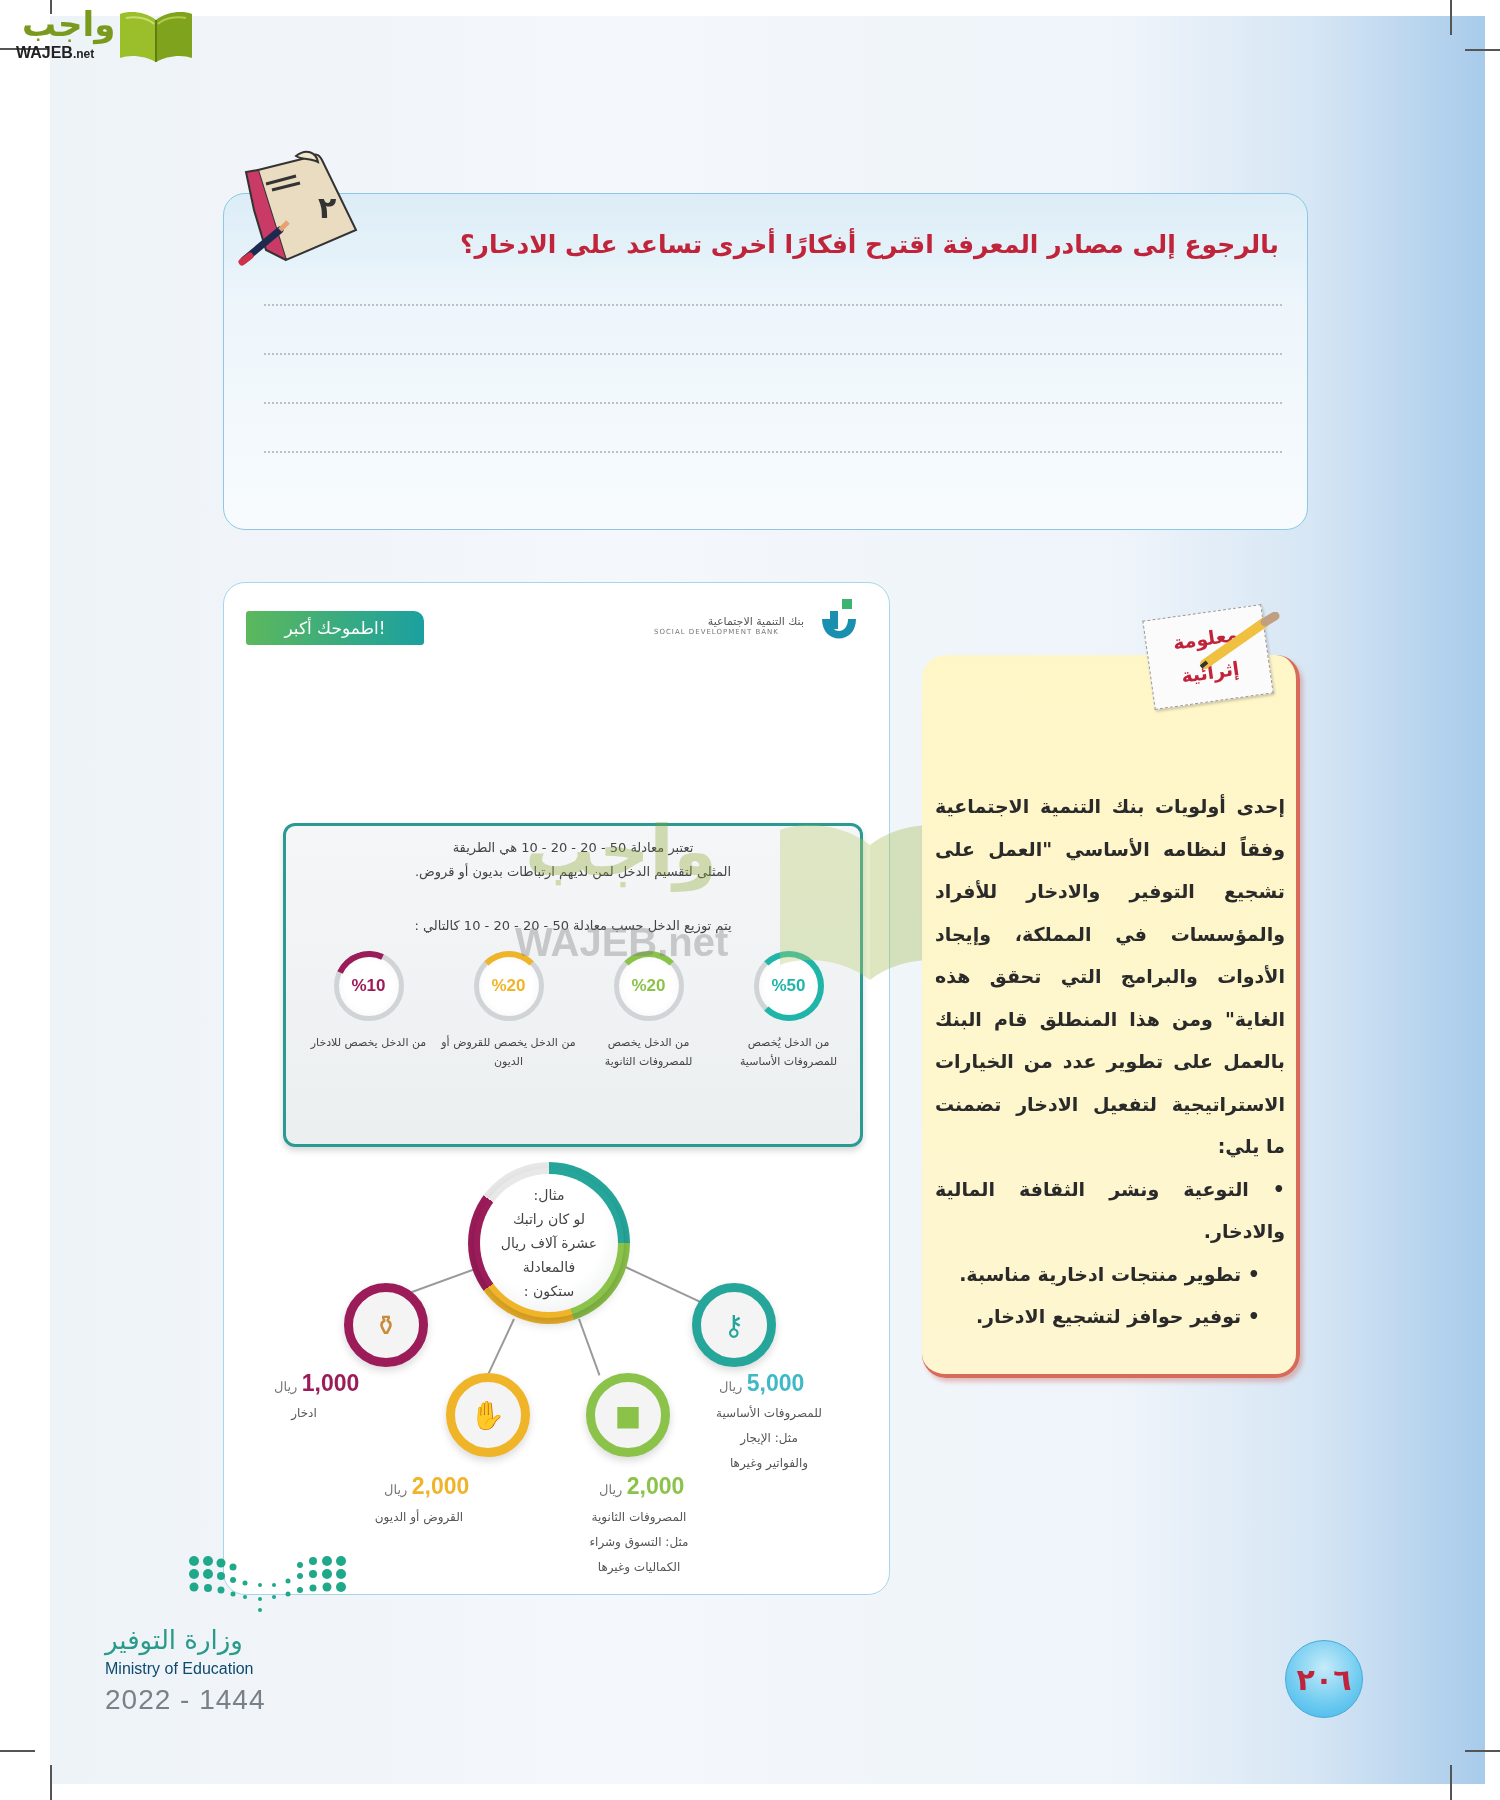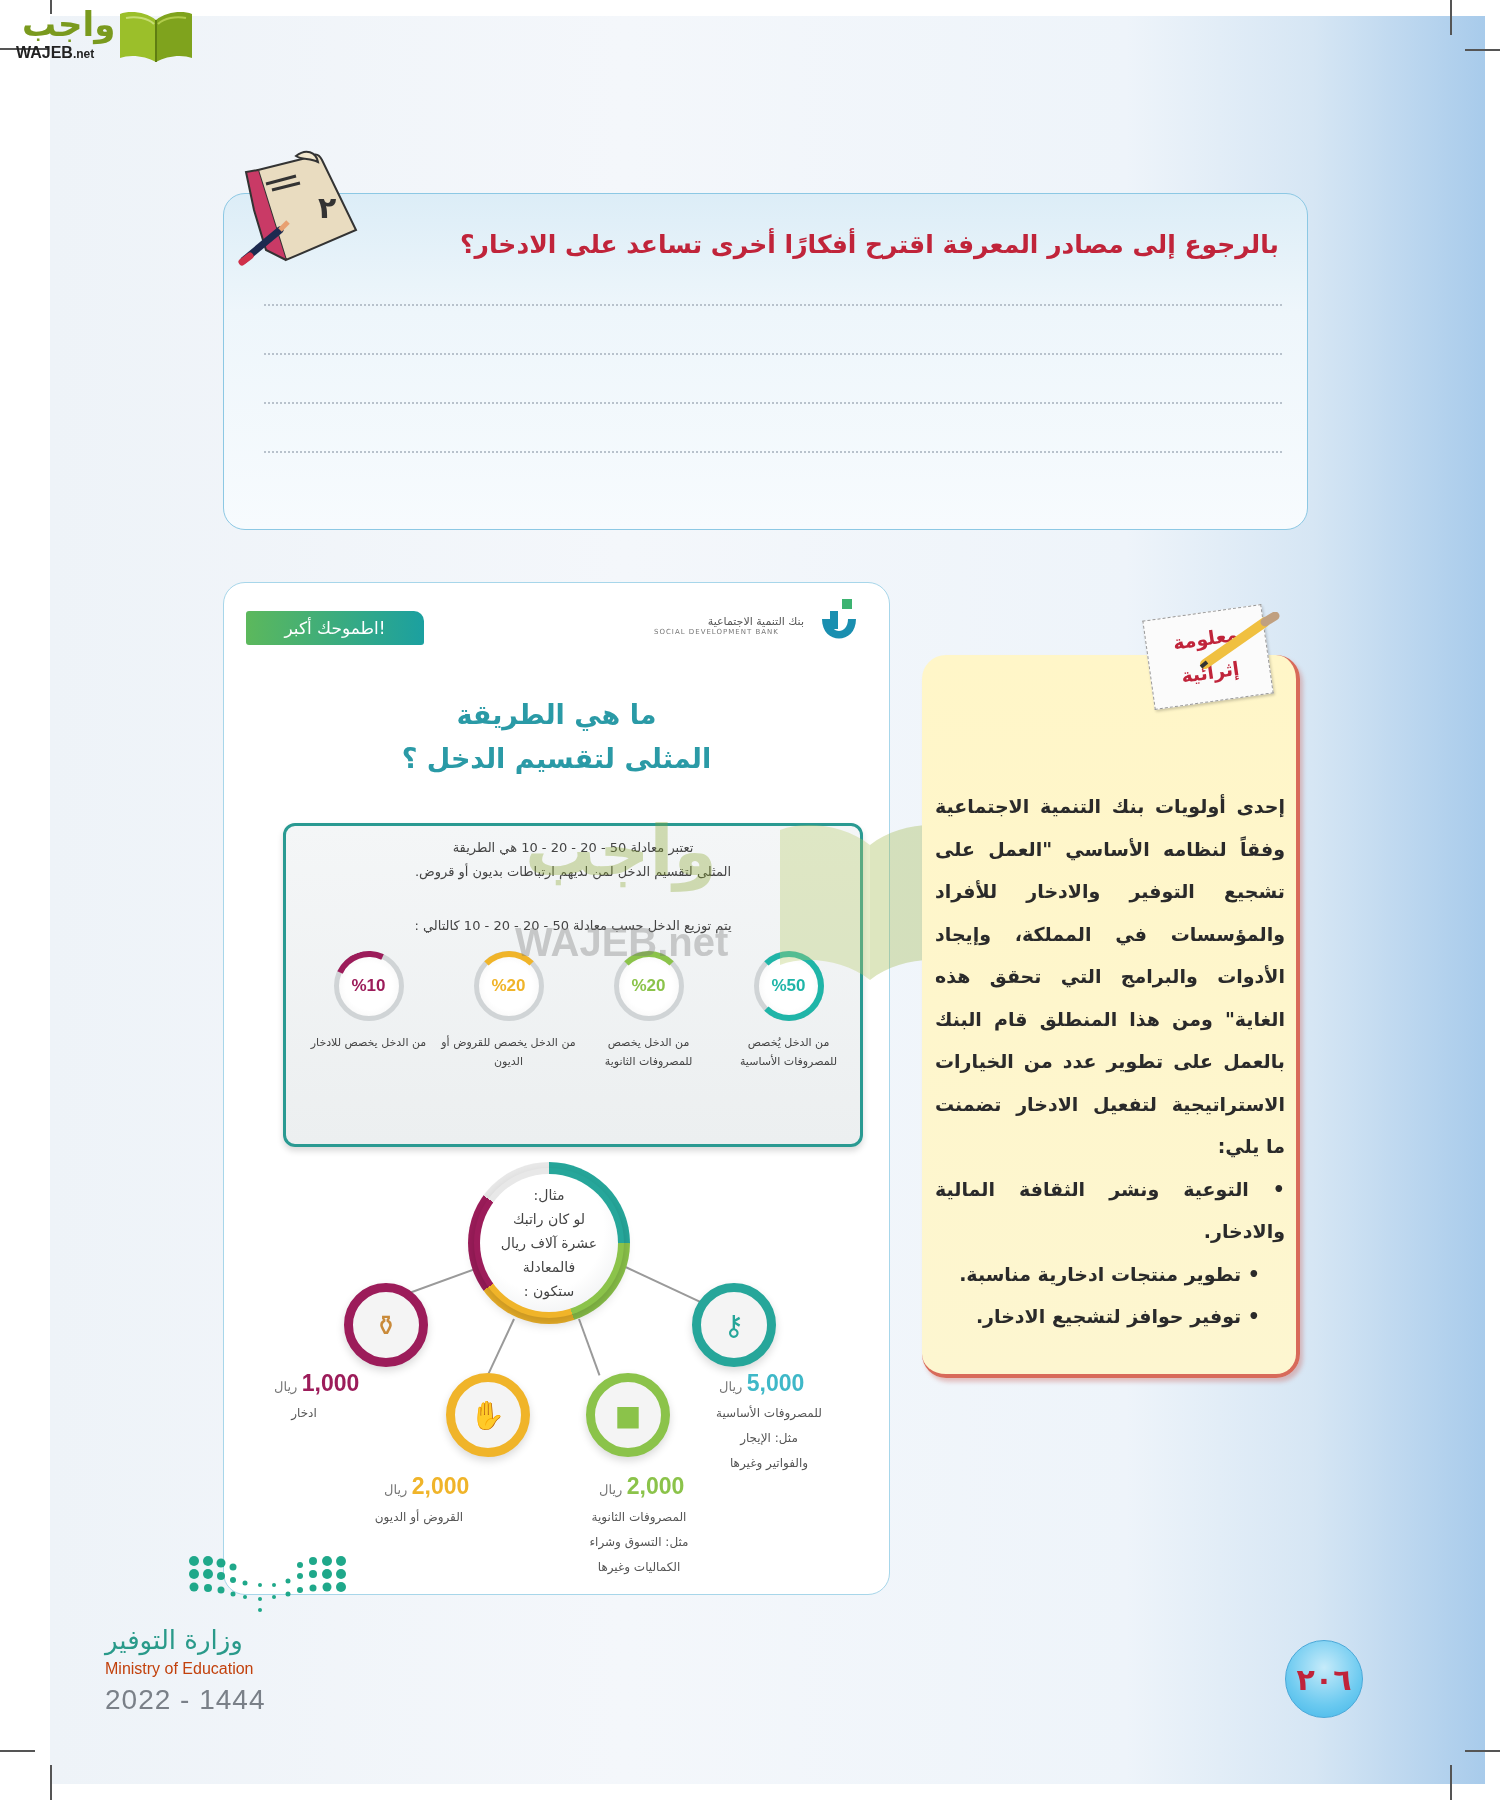--- a/index.html
+++ b/index.html
@@ -118,21 +118,21 @@
     font-size: 19px; font-weight: bold; color: #2a2a2a; line-height: 42.5px;
   }
   .info-text p { margin: 0; }
   .info-text .bullet { padding-right: 0; }
   .info-text .bullet::before { content: "• "; }
   .info-text .bullet.indent { padding-right: 25px; }
 
   
   .moe-dots { position: absolute; left: 188px; top: 1555px; width: 170px; height: 60px; }
   .moe-ar { position: absolute; left: 105px; top: 1625px; font-size: 26px; color: #2a9a8a; direction: rtl; }
-  .moe-en { position: absolute; left: 105px; top: 1660px; font-size: 16px; color: #c2410c; font-family: "Liberation Sans", sans-serif; }
+  .moe-en { position: absolute; left: 105px; top: 1660px; font-size: 16px; color: #0c4a6e; font-family: "Liberation Sans", sans-serif; }
   .moe-year { position: absolute; left: 105px; top: 1684px; font-size: 28px; color: #7a8088; font-family: "Liberation Sans", sans-serif; letter-spacing: 1px; }
 
   
   .page-num {
     position: absolute; left: 1285px; top: 1640px; width: 78px; height: 78px; border-radius: 50%;
     background: radial-gradient(circle at 50% 35%, #c6ebfa 0%, #6ccaf0 60%, #3fb5e8 100%);
     border: 1.5px solid #4aa8d8;
     display: flex; align-items: center; justify-content: center;
     color: #c0243a; font-size: 30px; font-weight: bold; direction: rtl;
   }
@@ -186,24 +186,20 @@
   <div class="ambition-badge">!اطموحك أكبر</div>
   <div class="bank-logo-text">
     <span class="ar">بنك التنمية الاجتماعية</span>
     <span class="en">SOCIAL DEVELOPMENT BANK</span>
   </div>
   <svg class="bank-logo-mark" viewBox="0 0 50 60">
     <rect x="28" y="2" width="10" height="10" fill="#3cb371"></rect>
     <path d="M8 22 C8 48 42 48 42 22 L34 22 C34 38 16 38 16 22 Z" fill="#1a8fb0"></path>
     <rect x="16" y="14" width="8" height="18" fill="#1a8fb0"></rect>
   </svg>
-  <div class="info-title">
-    <div>ما هي الطريقة</div>
-    <div>المثلى لتقسيم الدخل ؟</div>
-  </div>
 
   <div class="equation-panel">
     <div class="eq-line" style="top:14px;">تعتبر معادلة 50 - 20 - 20 - 10 هي الطريقة</div>
     <div class="eq-line" style="top:38px;">المثلى لتقسيم الدخل لمن لديهم ارتباطات بديون أو قروض.</div>
     <div class="eq-line" style="top:92px;">يتم توزيع الدخل حسب معادلة 50 - 20 - 20 - 10 كالتالي :</div>
 
     <div class="pct-item" style="left:435px;">
       <div class="pct-ring" style="color:#1fb5a8;">
         <div class="pct-arc" style="border-top-color:#1fb5a8;border-right-color:#1fb5a8;border-bottom-color:#1fb5a8;"></div>
         <span>%50</span>

